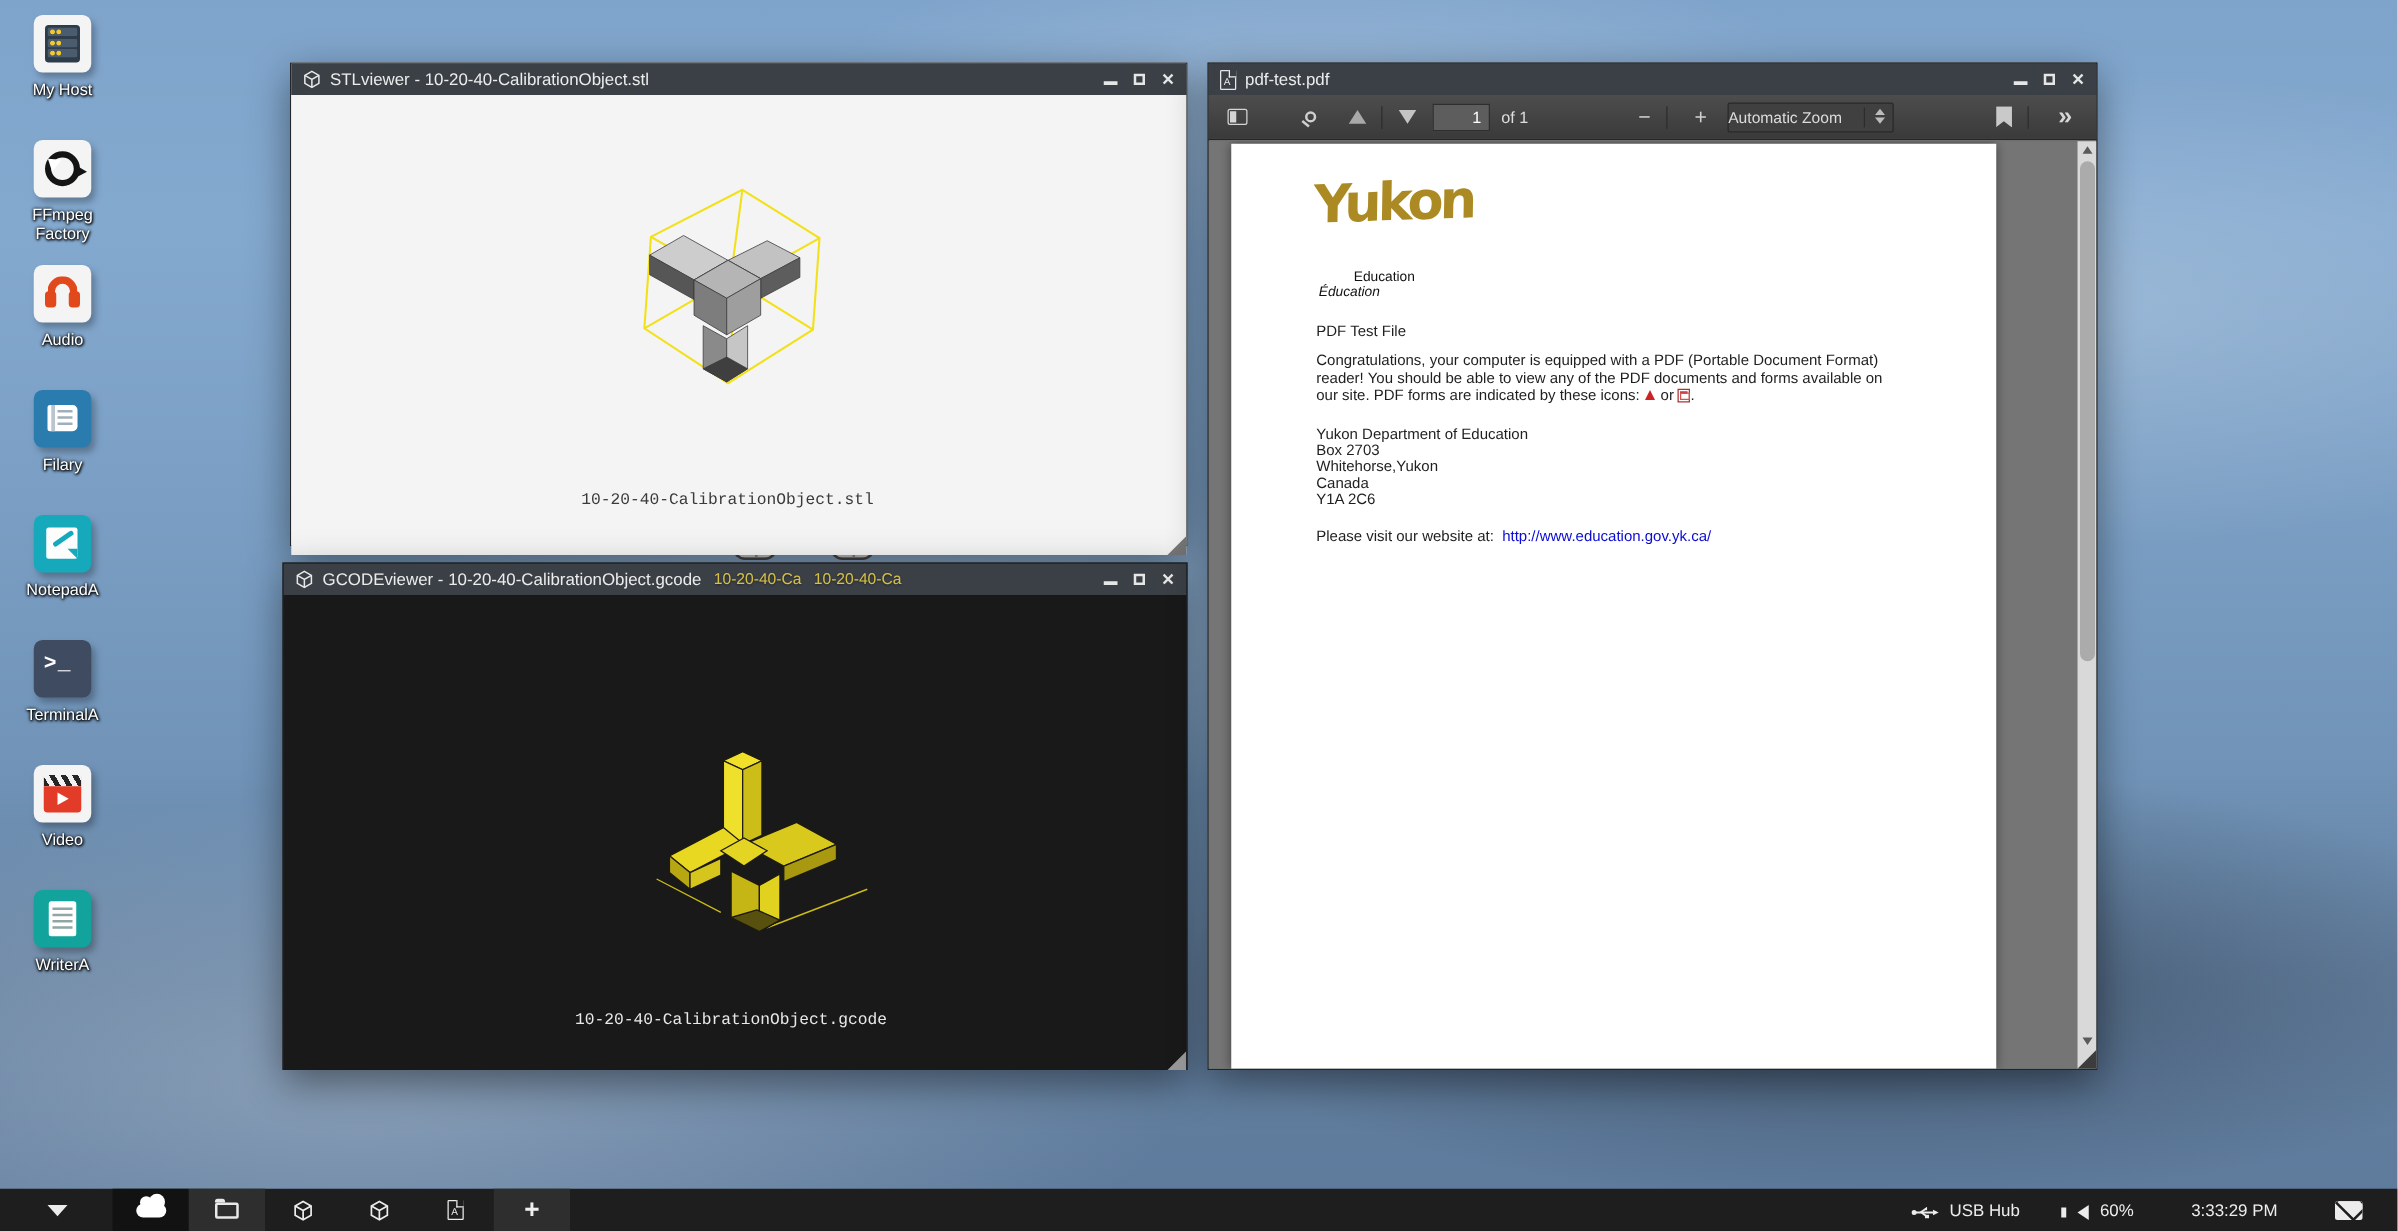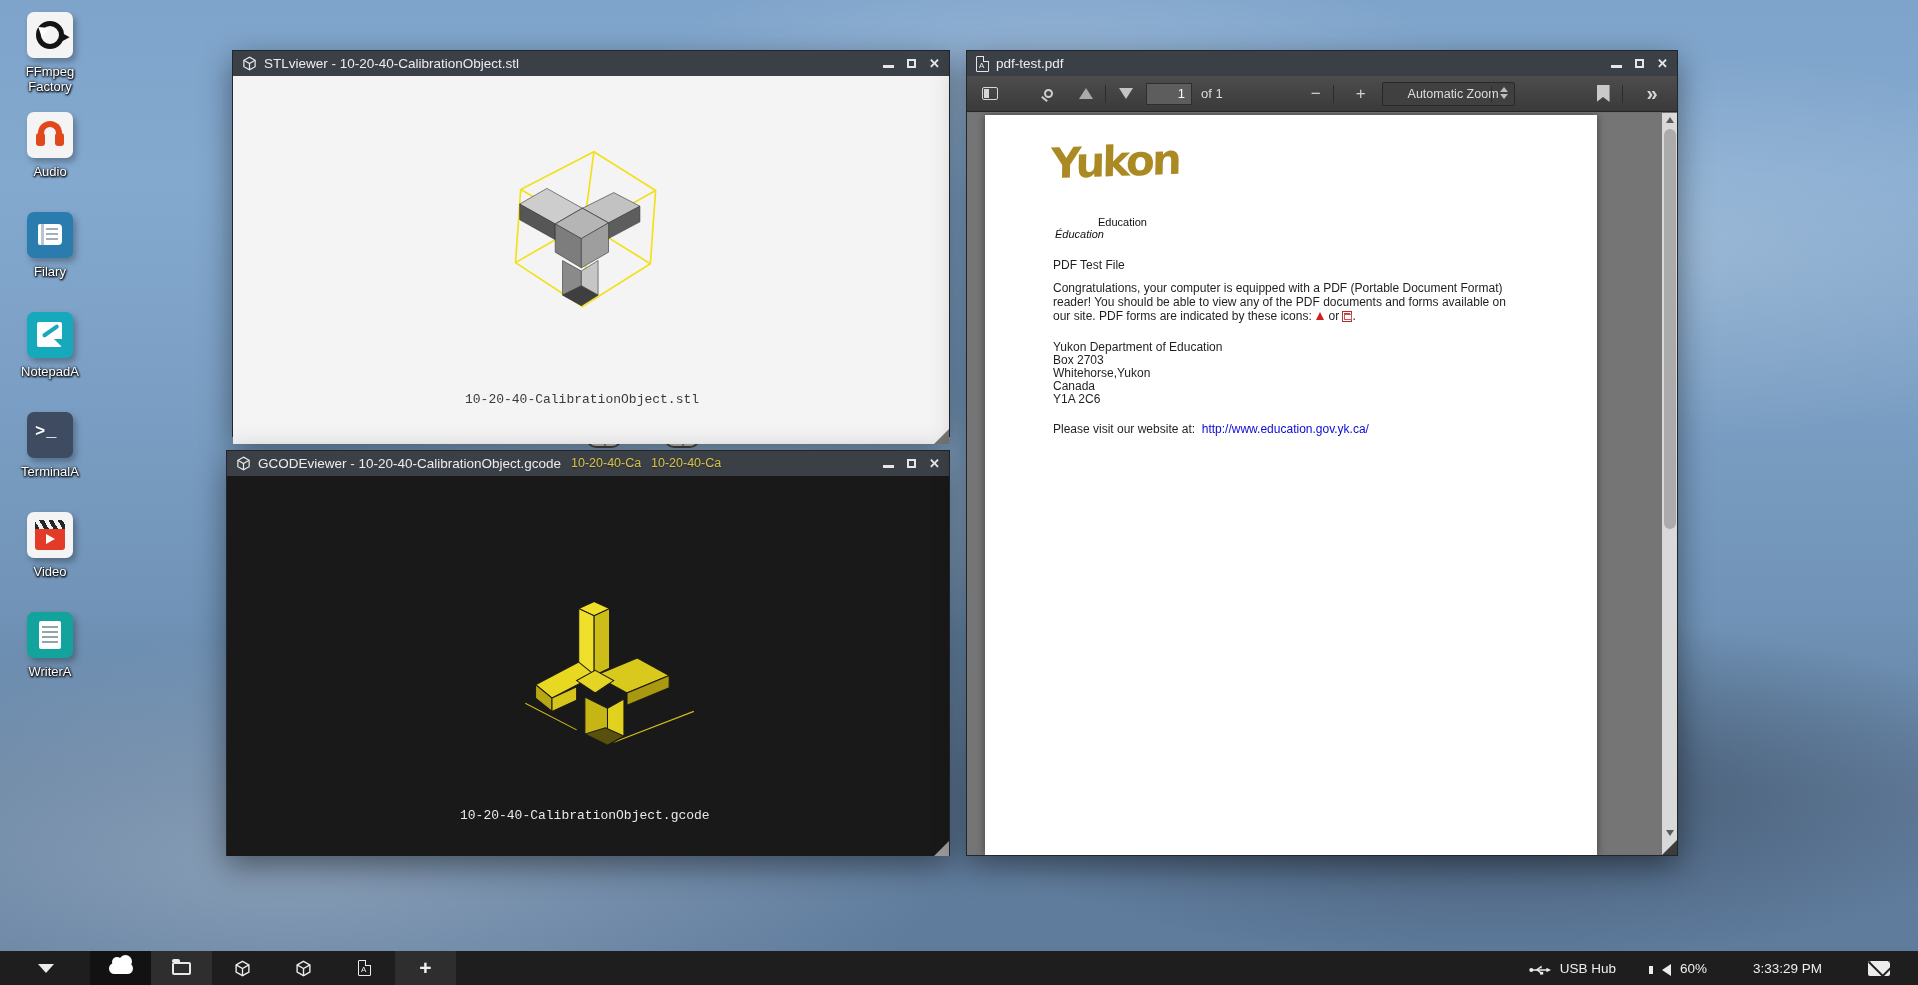--- a/index.html
+++ b/index.html
@@ -118,21 +118,21 @@
   .arrow-up, .arrow-down { width:0; height:0; border-left:7px solid transparent; border-right:7px solid transparent; }
   .arrow-up { border-bottom:11px solid #a9a9a9; margin-left:26px; }
   .arrow-down { border-top:11px solid #c4c4c4; margin-left:13px; }
   .tb-sep { width:1px; height:18px; background:#2c2c2c; margin-left:12px; }
   .page-input { width:46px; height:22px; margin-left:13px; background:#5d5d5d; border:1px solid #2e2e2e;
                 color:#fff; font-size:13px; text-align:right; padding-right:6px; font-family:"Liberation Sans",sans-serif; }
   .page-of { color:#dedede; font-size:13px; margin-left:9px; }
   .tb-minus { color:#d0d0d0; font-size:17px; margin-left:88px; cursor:pointer; }
   .tb-plus  { color:#d0d0d0; font-size:17px; margin-left:22px; cursor:pointer; }
   .zoom-select { margin-left:16px; width:133px; height:24px; background:#404040; border:1px solid #282828; border-radius:2px;
-                 display:flex; align-items:center; color:#dcdcdc; font-size:12.5px; padding-left:25px; position:relative; cursor:pointer; }
+                 display:flex; align-items:center; color:#dcdcdc; font-size:12.5px; padding-left:0; position:relative; cursor:pointer; }
   .zoom-select .spin { position:absolute; right:6px; top:4px; display:flex; flex-direction:column; gap:2px; }
   .zoom-select .spin i { width:0; height:0; border-left:4px solid transparent; border-right:4px solid transparent; }
   .zoom-select .spin i.u { border-bottom:5px solid #bdbdbd; }
   .zoom-select .spin i.d { border-top:5px solid #bdbdbd; }
   .zoom-select:before { content:""; position:absolute; right:22px; top:3px; bottom:3px; width:1px; background:#2c2c2c; }
   .tb-bookmark { margin-left:82px; width:13px; height:17px; background:#c9c9c9;
                  clip-path:polygon(0 0,100% 0,100% 100%,50% 70%,0 100%); cursor:pointer; }
   .tb-more { color:#d6d6d6; font-size:20px; margin-left:24px; cursor:pointer; font-weight:bold; }
   .pdf-viewport { position:absolute; left:0; top:62px; right:15px; bottom:0; background:#757575; overflow:hidden; }
   .pdf-page { position:absolute; left:18px; top:2px; width:612px; height:740px; background:#fff;
@@ -186,20 +186,30 @@
   .envelope { width:22px; height:15px; background:#ececec; border-radius:2px; position:relative; overflow:hidden; }
   .envelope:before { content:""; position:absolute; left:2px; top:-6px; width:18px; height:13px; background:#ececec;
                      border:2px solid #1e1e1e; transform:rotate(45deg); }
 </style>
 </head>
 <body>
 
 <div class="icon-col">
   <div class="dicon">
     <div class="art white">
+        <div class="srv">
+          <div class="row"></div>
+          <div class="row"></div>
+          <div class="row"></div>
+        </div>
+      </div>
+    <div class="lbl">My Host</div>
+  </div>
+  <div class="dicon">
+    <div class="art white">
         <div class="ring"></div>
       </div>
     <div class="lbl">FFmpeg Factory</div>
   </div>
   <div class="dicon">
     <div class="art white">
         <div class="hp-band"></div>
         <div class="hp-cup l"></div>
         <div class="hp-cup r"></div>
       </div>
@@ -373,21 +383,21 @@
         </span>
     </div>
     <div class="tb-bookmark"></div>
     <div class="tb-sep"></div>
     <div class="tb-more">»</div>
   </div>
 
   <div class="pdf-viewport">
     <div class="pdf-page">
       <div class="yukon-logo">Yukon</div>
-      <div class="logo-sub1 doc-text" style="left:77px;top:100px;padding-left:36px;">Education</div>
+      <div class="logo-sub1 doc-text" style="left:62px;top:100px;padding-left:36px;">Education</div>
       <div class="logo-sub2 doc-text" style="left:70px;top:112px;">Éducation</div>
 
       <div class="doc-text" style="left:68px;top:143px;">PDF Test File</div>
 
       <div class="doc-text" style="left:68px;top:166px;width:500px;">
         <div>Congratulations, your computer is equipped with a PDF (Portable Document Format)</div>
         <div>reader!  You should be able to view any of the PDF documents and forms available on</div>
         <div><span>our site.  PDF forms are indicated by these icons:</span>
           <span class="mini-acro"></span>
           <span>or</span>

